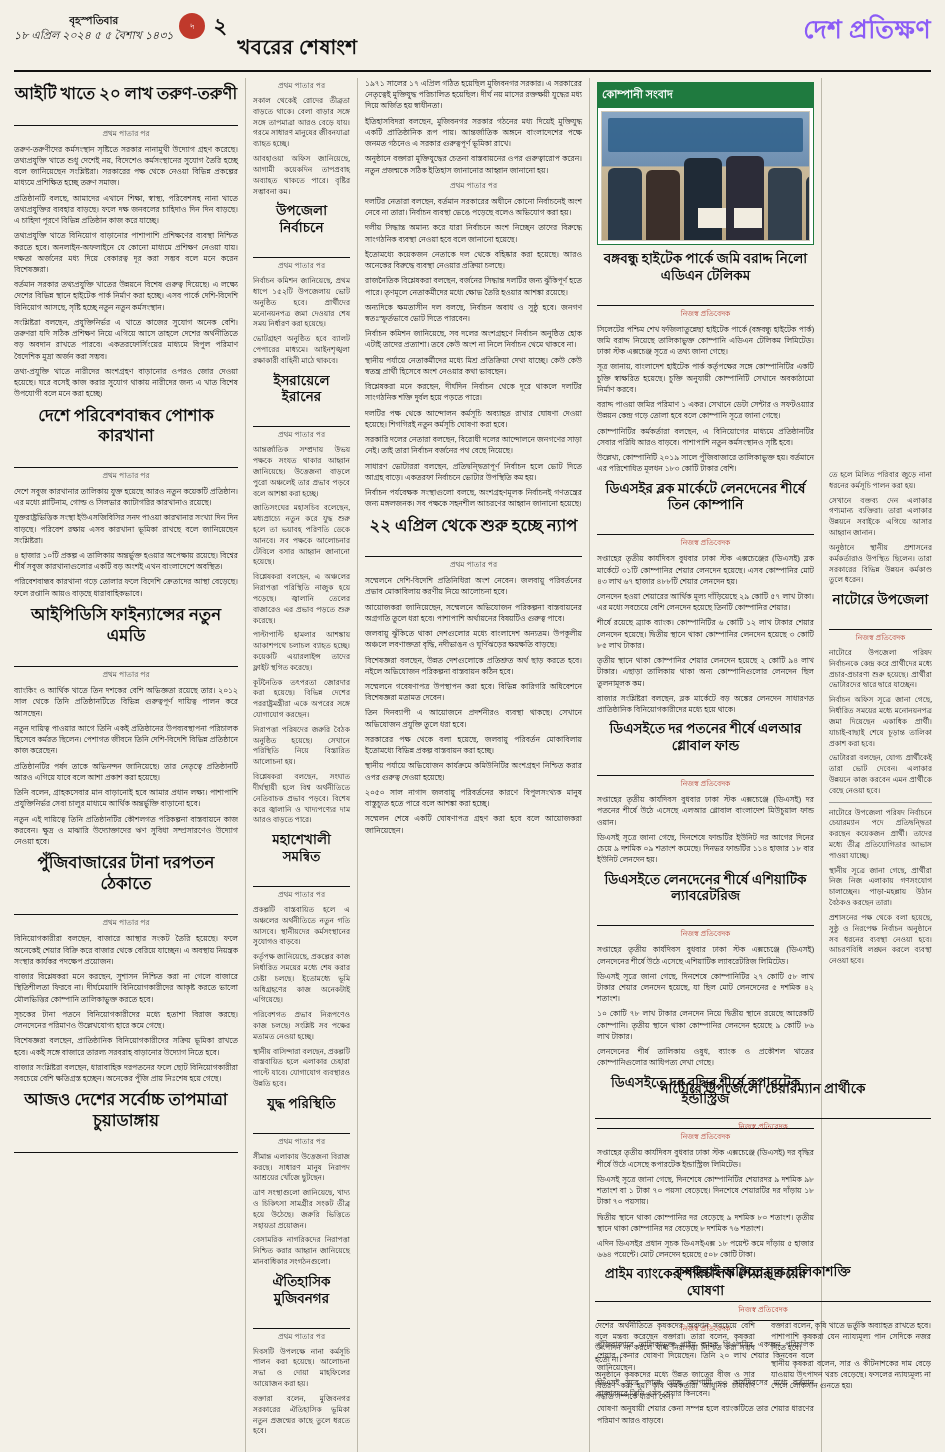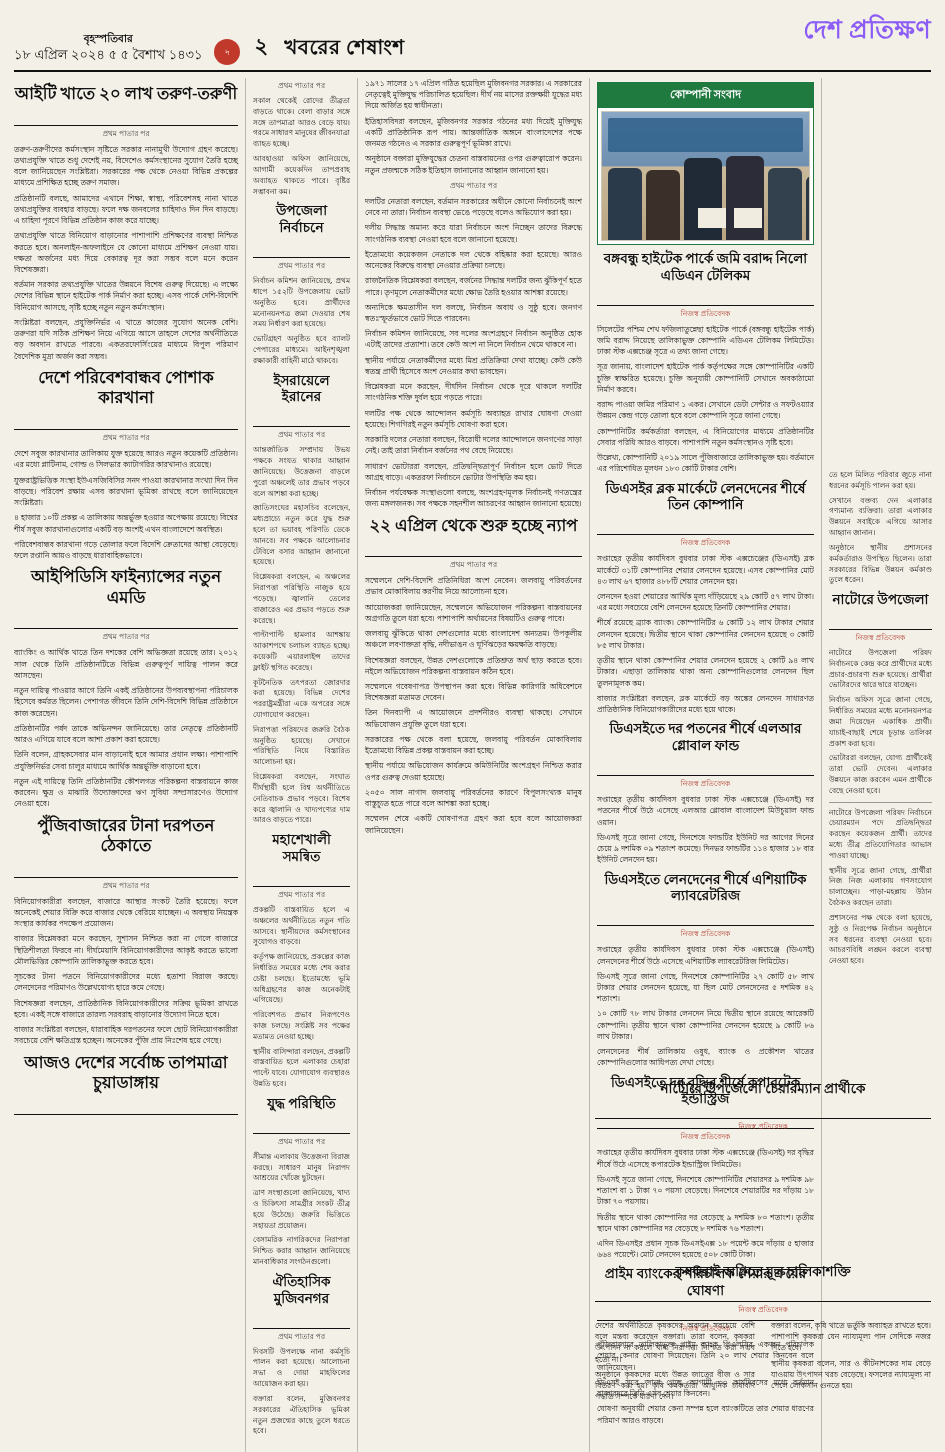--- a/index.html
+++ b/index.html
@@ -17,27 +17,27 @@
     background:#f3f0e7;
     position:relative;
   }
   
   .masthead{
     display:flex;align-items:flex-start;justify-content:space-between;
     border-bottom:2px solid #111;
     padding-bottom:5px;
     margin-bottom:6px;
   }
-  .mh-left{display:flex;align-items:flex-end;gap:12px;}
+  .mh-left{display:flex;align-items:flex-start;gap:6px;}
   .mh-date{
     font-size:9px;line-height:1.45;text-align:center;padding-top:3px;
     font-family:"Liberation Sans", sans-serif;
   }
   .mh-date .d1{font-weight:bold;font-size:10.5px;display:block;}
-  .mh-date .d2{display:block;font-size:13px;}
+  .mh-date .d2{display:block;font-size:11px;font-style:italic;}
   .mh-logo{
     width:26px;height:26px;border-radius:50%;
     background:#c0392b;color:#fff;
     display:flex;align-items:center;justify-content:center;
     font-size:8px;margin-top:3px;
   }
   .mh-pageno{
     font-size:21px;font-weight:bold;padding:0 4px 0 2px;
   }
   .mh-section{
@@ -86,21 +86,21 @@
   .col-narrow p.bt{font-size:7.4px;line-height:1.46;}
   .thinrule{border-top:1px solid #999;margin:5px 0;}
   
   .company-box{
     border:1px solid #1f7a3f;
     margin:4px 0 6px 0;
     background:#fff;
   }
   .company-hd{
     background:#1f7a3f;color:#fff;
-    font-size:11px;font-weight:bold;text-align:center;
+    font-size:11px;font-weight:bold;
     padding:3px 4px;
   }
   .company-photo{
     margin:3px;height:128px;
     background:linear-gradient(180deg,#8aa7c4 0%,#6f8fb0 42%,#c9b99a 43%,#b9a582 100%);
     position:relative;overflow:hidden;
     border:1px solid #cdc8b8;
   }
   .photo-banner{
     position:absolute;top:6px;left:6px;right:6px;height:34px;
@@ -130,20 +130,21 @@
   <div class="grid">
 
     <div class="col colA">
       <h2 class="hl">আইটি খাতে ২০ লাখ তরুণ-তরুণী</h2>
       <div class="byline">প্রথম পাতার পর</div>
       <p class="bt">তরুণ-তরুণীদের কর্মসংস্থান সৃষ্টিতে সরকার নানামুখী উদ্যোগ গ্রহণ করেছে। তথ্যপ্রযুক্তি খাতে শুধু দেশেই নয়, বিদেশেও কর্মসংস্থানের সুযোগ তৈরি হচ্ছে বলে জানিয়েছেন সংশ্লিষ্টরা। সরকারের পক্ষ থেকে নেওয়া বিভিন্ন প্রকল্পের মাধ্যমে প্রশিক্ষিত হচ্ছে তরুণ সমাজ।</p>
       <p class="bt">প্রতিষ্ঠানটি বলছে, আমাদের এখানে শিক্ষা, স্বাস্থ্য, পরিবেশসহ নানা খাতে তথ্যপ্রযুক্তির ব্যবহার বাড়ছে। ফলে দক্ষ জনবলের চাহিদাও দিন দিন বাড়ছে। এ চাহিদা পূরণে বিভিন্ন প্রতিষ্ঠান কাজ করে যাচ্ছে।</p>
       <p class="bt">তথ্যপ্রযুক্তি খাতে বিনিয়োগ বাড়ানোর পাশাপাশি প্রশিক্ষণের ব্যবস্থা নিশ্চিত করতে হবে। অনলাইন-অফলাইনে যে কোনো মাধ্যমে প্রশিক্ষণ নেওয়া যায়। দক্ষতা অর্জনের মধ্য দিয়ে বেকারত্ব দূর করা সম্ভব বলে মনে করেন বিশেষজ্ঞরা।</p>
       <p class="bt">বর্তমান সরকার তথ্যপ্রযুক্তি খাতের উন্নয়নে বিশেষ গুরুত্ব দিয়েছে। এ লক্ষ্যে দেশের বিভিন্ন স্থানে হাইটেক পার্ক নির্মাণ করা হচ্ছে। এসব পার্কে দেশি-বিদেশি বিনিয়োগ আসছে, সৃষ্টি হচ্ছে নতুন নতুন কর্মসংস্থান।</p>
       <p class="bt">সংশ্লিষ্টরা বলছেন, প্রযুক্তিনির্ভর এ খাতে কাজের সুযোগ অনেক বেশি। তরুণরা যদি সঠিক প্রশিক্ষণ নিয়ে এগিয়ে আসে তাহলে দেশের অর্থনীতিতে বড় অবদান রাখতে পারবে। একতরফোর্সিংয়ের মাধ্যমে বিপুল পরিমাণ বৈদেশিক মুদ্রা অর্জন করা সম্ভব।</p>
+      <p class="bt">তথ্য-প্রযুক্তি খাতে নারীদের অংশগ্রহণ বাড়ানোর ওপরও জোর দেওয়া হয়েছে। ঘরে বসেই কাজ করার সুযোগ থাকায় নারীদের জন্য এ খাত বিশেষ উপযোগী বলে মনে করা হচ্ছে।</p>
 
       <h2 class="hl">দেশে পরিবেশবান্ধব পোশাক কারখানা</h2>
       <div class="byline">প্রথম পাতার পর</div>
       <p class="bt">দেশে সবুজ কারখানার তালিকায় যুক্ত হয়েছে আরও নতুন কয়েকটি প্রতিষ্ঠান। এর মধ্যে প্লাটিনাম, গোল্ড ও সিলভার ক্যাটাগরির কারখানাও রয়েছে।</p>
       <p class="bt">যুক্তরাষ্ট্রভিত্তিক সংস্থা ইউএসজিবিসির সনদ পাওয়া কারখানার সংখ্যা দিন দিন বাড়ছে। পরিবেশ রক্ষায় এসব কারখানা ভূমিকা রাখছে বলে জানিয়েছেন সংশ্লিষ্টরা।</p>
       <p class="bt">৪ হাজার ১০টি প্রকল্প এ তালিকায় অন্তর্ভুক্ত হওয়ার অপেক্ষায় রয়েছে। বিশ্বের শীর্ষ সবুজ কারখানাগুলোর একটি বড় অংশই এখন বাংলাদেশে অবস্থিত।</p>
       <p class="bt">পরিবেশবান্ধব কারখানা গড়ে তোলার ফলে বিদেশি ক্রেতাদের আস্থা বেড়েছে। ফলে রপ্তানি আয়ও বাড়ছে ধারাবাহিকভাবে।</p>
 
       <h2 class="hl">আইপিডিসি ফাইন্যান্সের নতুন এমডি</h2>
       <div class="byline">প্রথম পাতার পর</div>

